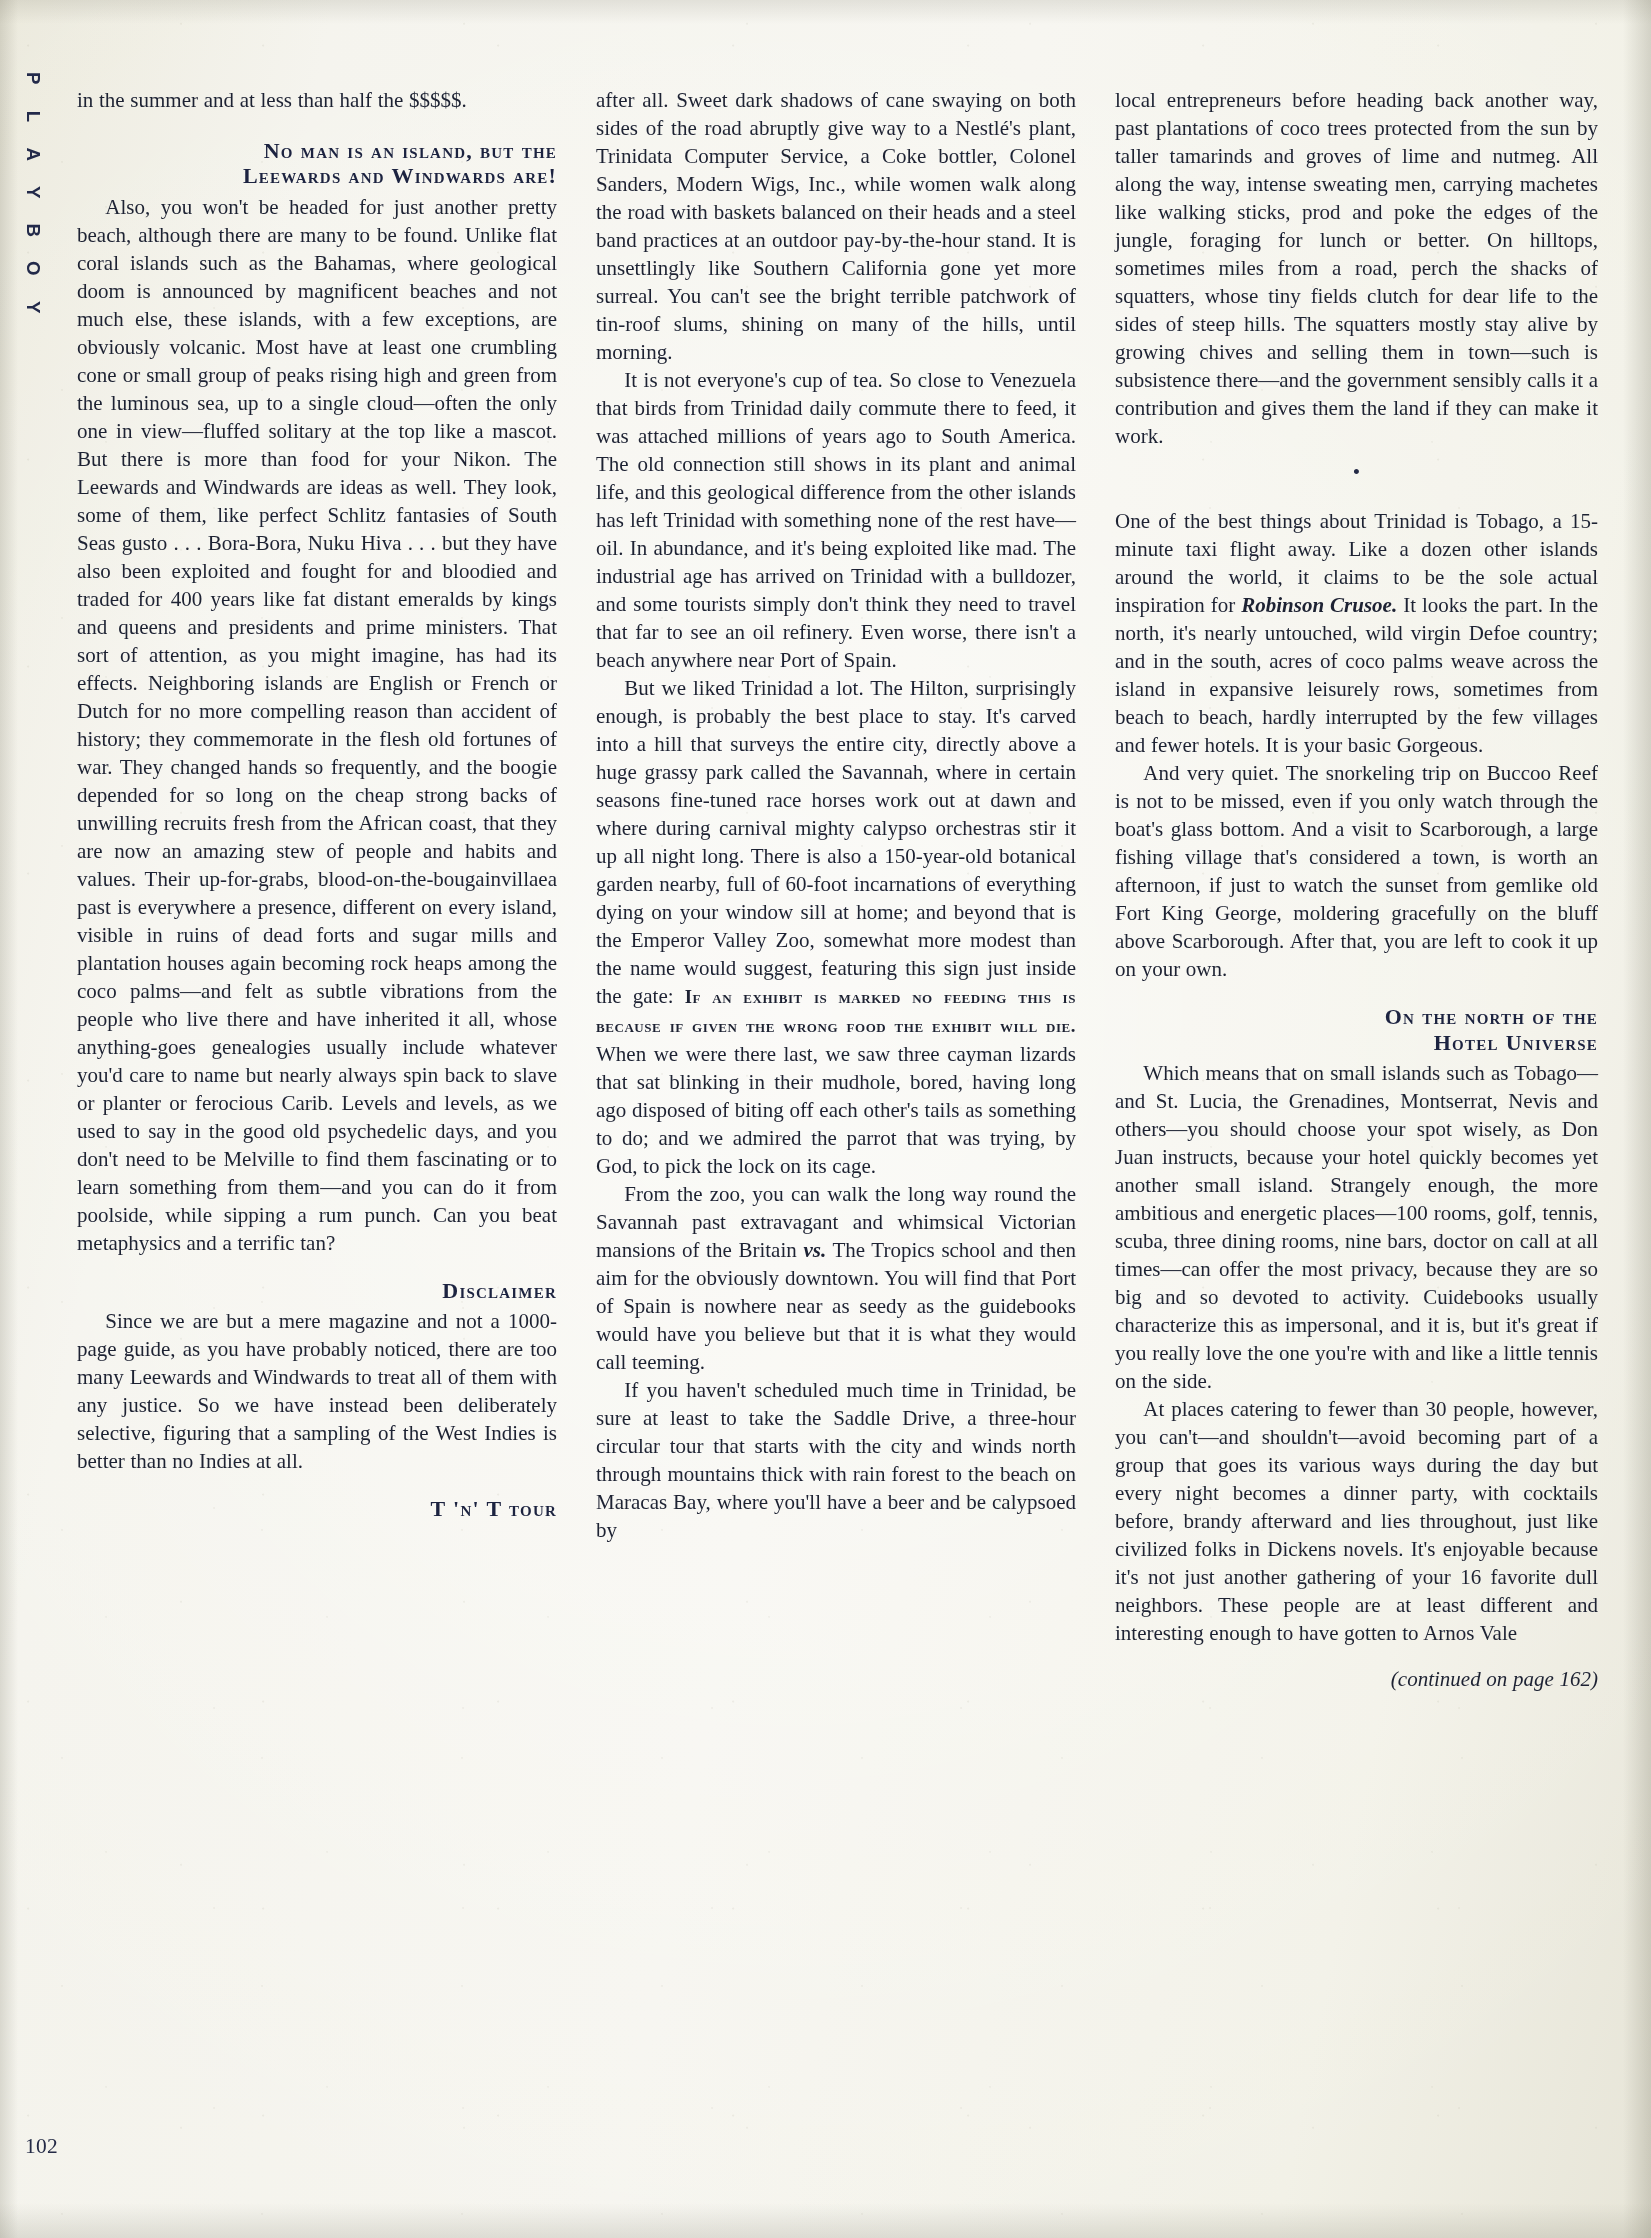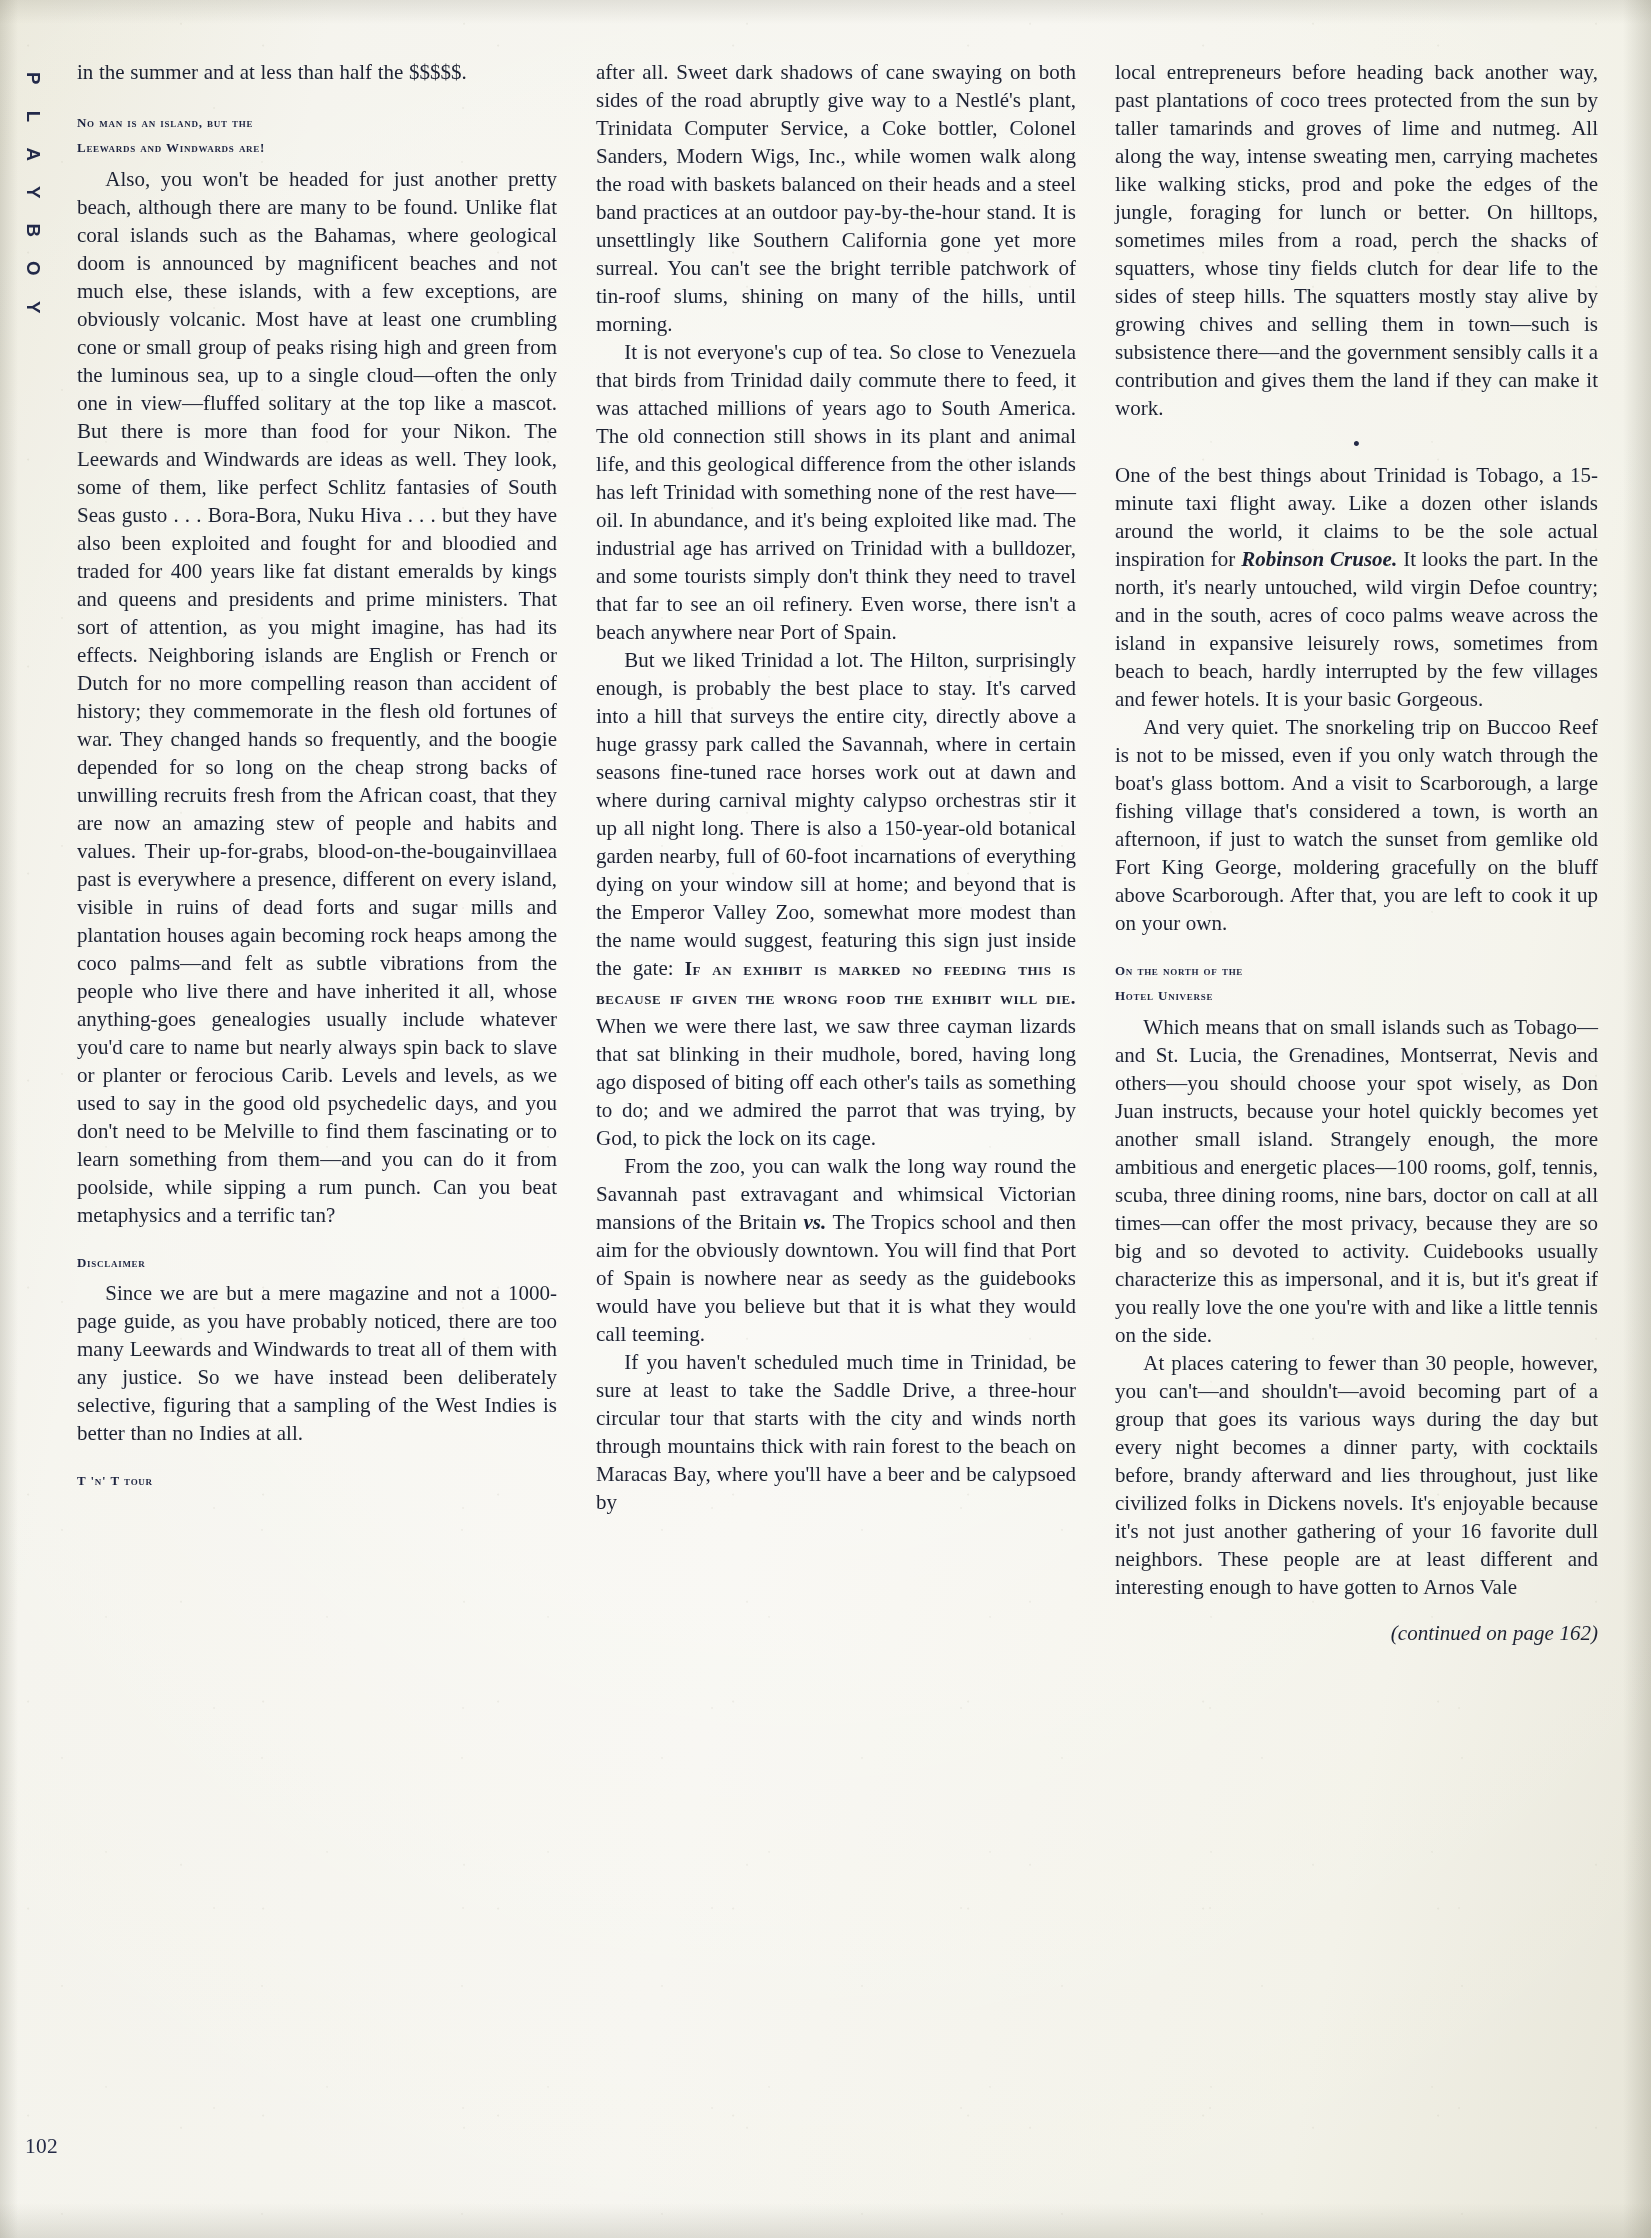--- a/index.html
+++ b/index.html
@@ -102,28 +102,28 @@
     hyphens: none;
     word-spacing: 0.02em;
   }
   .col.third { width: 484px; }
 
   .col p {
     margin: 0;
     text-indent: 1.35em;
     text-align: justify;
   }
-  .col p.noindent { text-indent: 0; }
+  .col p.noindent { text-indent: 0; margin-top: 28px; }
 
   
   .heading {
-    text-align: left;
+    text-align: right;
     font-variant: small-caps;
     font-weight: bold;
-    font-size: 13px;
+    font-size: 22px;
     line-height: 25.6px;
     letter-spacing: 0.055em;
     margin: 21px 0 4.1px 0;
     color: #1c2340;
   }
   .heading.tight { margin-top: 23.5px; }
 
   .sign {
     font-variant: small-caps;
     font-weight: bold;

